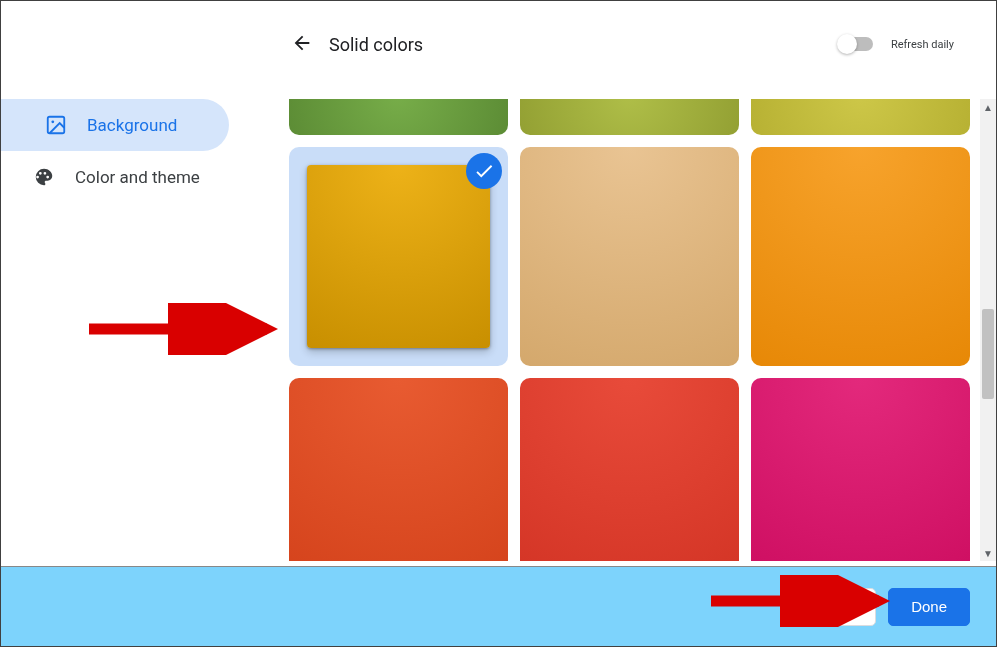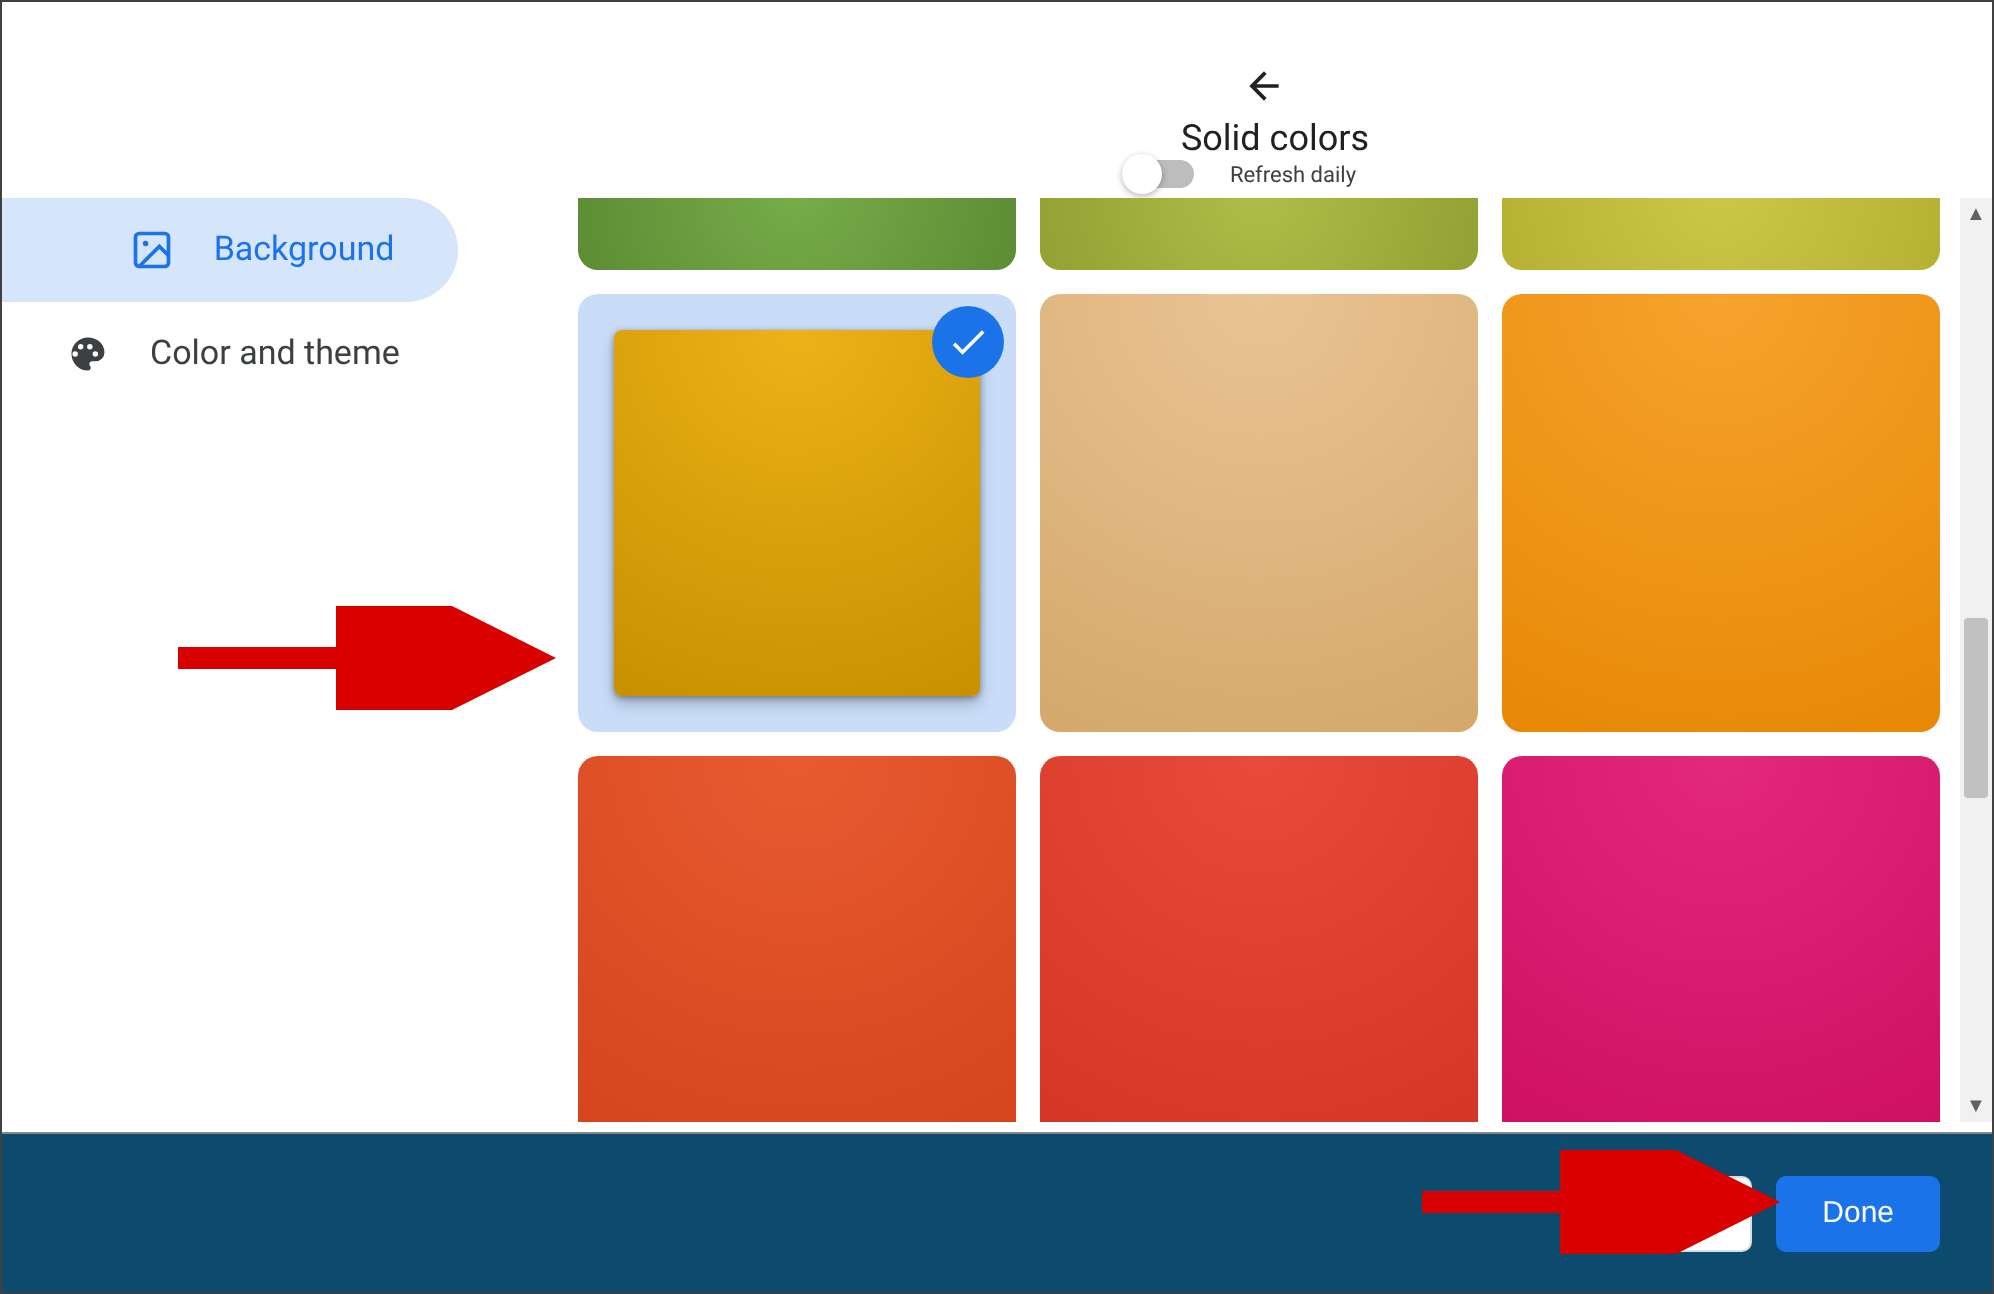--- a/index.html
+++ b/index.html
@@ -12,21 +12,20 @@
       width: 997px;
       height: 647px;
       overflow: hidden;
       position: relative;
       border: 1px solid #404040;
     }
     .header {
       display: flex;
       align-items: center;
       padding: 28px 20px 18px 286px;
-      flex-direction: column;
     }
     .back-btn {
       border: none;
       background: transparent;
       cursor: pointer;
       width: 30px;
       height: 30px;
       display: flex;
       align-items: center;
       justify-content: center;
@@ -85,22 +84,21 @@
     }
     .sidebar-item.active {
       background: #d5e5fb;
       color: #1a73e8;
       border-top-right-radius: 26px;
       border-bottom-right-radius: 26px;
       border-top-left-radius: 0;
       border-bottom-left-radius: 0;
       margin-left: -10px;
       width: 228px;
-      padding-left: 32px;
-      justify-content: center;
+      padding-left: 44px;
     }
     .sidebar-icon {
       width: 22px;
       height: 22px;
       display: flex;
       align-items: center;
       justify-content: center;
     }
 
     .content {
@@ -156,21 +154,21 @@
       left: 0;
       right: 0;
       bottom: 0;
       height: 80px;
       border-top: 1px solid #888;
       display: flex;
       align-items: center;
       justify-content: flex-end;
       padding-right: 26px;
       gap: 12px;
-      background: #0c4a6e;
+      background: #7dd3fc;
     }
     .btn {
       height: 38px;
       padding: 0 22px;
       border-radius: 5px;
       font-size: 15px;
       font-weight: 500;
       cursor: pointer;
       display: flex;
       align-items: center;

